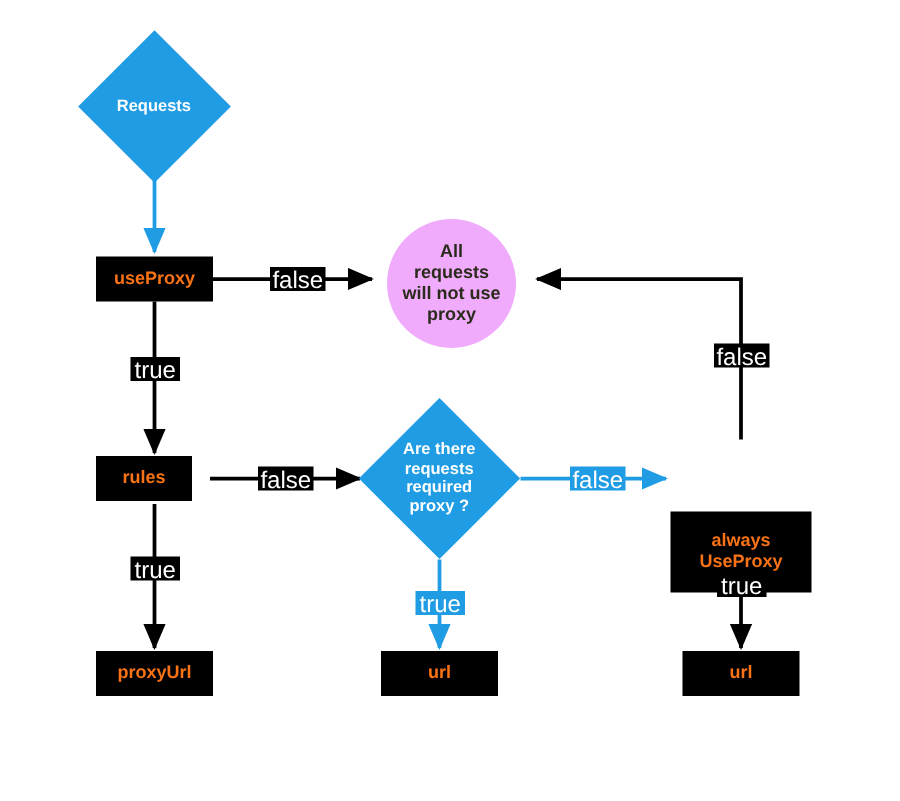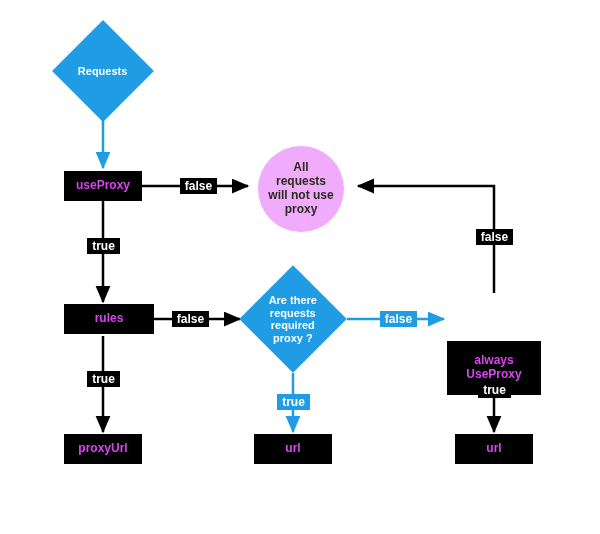--- a/index.html
+++ b/index.html
@@ -22,21 +22,21 @@
     box-sizing: border-box;
     display: flex;
     align-items: center;
     justify-content: center;
     text-align: center;
     font-weight: bold;
     line-height: 1.15;
   }
   .box {
     background: #000000;
-    color: #d946ef;
+    color: #f97316;
     font-size: 12px;
     padding: 2px 4px;
   }
   .diamond {
     background: #1f9ce4;
     color: #ffffff;
     font-size: 11px;
     transform: rotate(45deg);
   }
   .diamond > span {
@@ -46,22 +46,22 @@
   .circle {
     background: #f0abfc;
     color: #2b2b1c;
     font-size: 12px;
     border-radius: 50%;
   }
   .label {
     position: absolute;
     box-sizing: border-box;
     color: #ffffff;
-    font-size: 12px;
-    font-weight: bold;
+    font-size: 16px;
+    font-weight: normal;
     padding: 2px 5px;
     display: flex;
     align-items: flex-start;
     justify-content: center;
     line-height: 1;
   }
   .label.black { background: #000000; }
   .label.blue  { background: #1f9ce4; }
   svg.edges {
     position: absolute;
@@ -107,21 +107,21 @@
   </svg>
 
   <div class="node diamond" style="left:67px; top:35px; width:72px; height:72px;">
     <span>Requests</span>
   </div>
 
   <div class="node box" style="left:64px; top:171px; width:78px; height:30px;">
     <span>useProxy</span>
   </div>
 
-  <div class="node box" style="left:64px; top:304px; width:90px; height:30px;">
+  <div class="node box" style="left:64px; top:304px; width:64px; height:30px;">
     <span>rules</span>
   </div>
 
   <div class="node box" style="left:64px; top:434px; width:78px; height:30px;">
     <span>proxyUrl</span>
   </div>
 
   <div class="node circle" style="left:258px; top:146px; width:86px; height:86px;">
     <span style="padding:0 10px;">All requests will not use proxy</span>
   </div>

